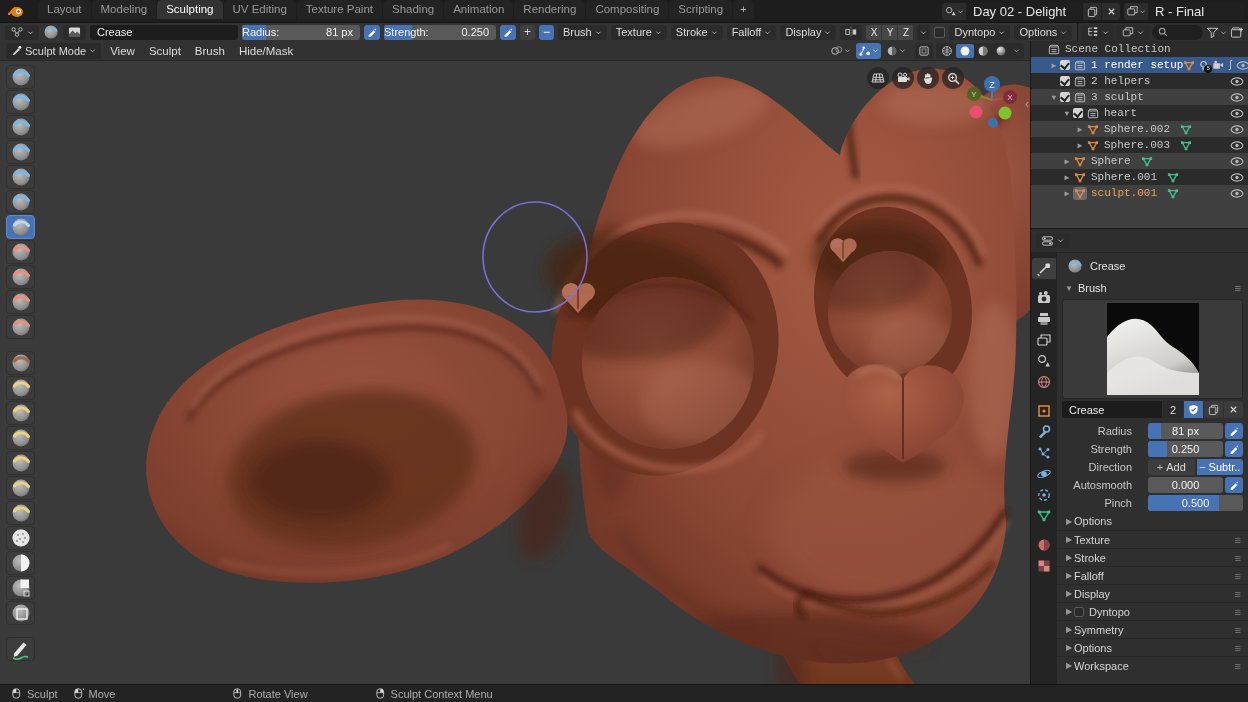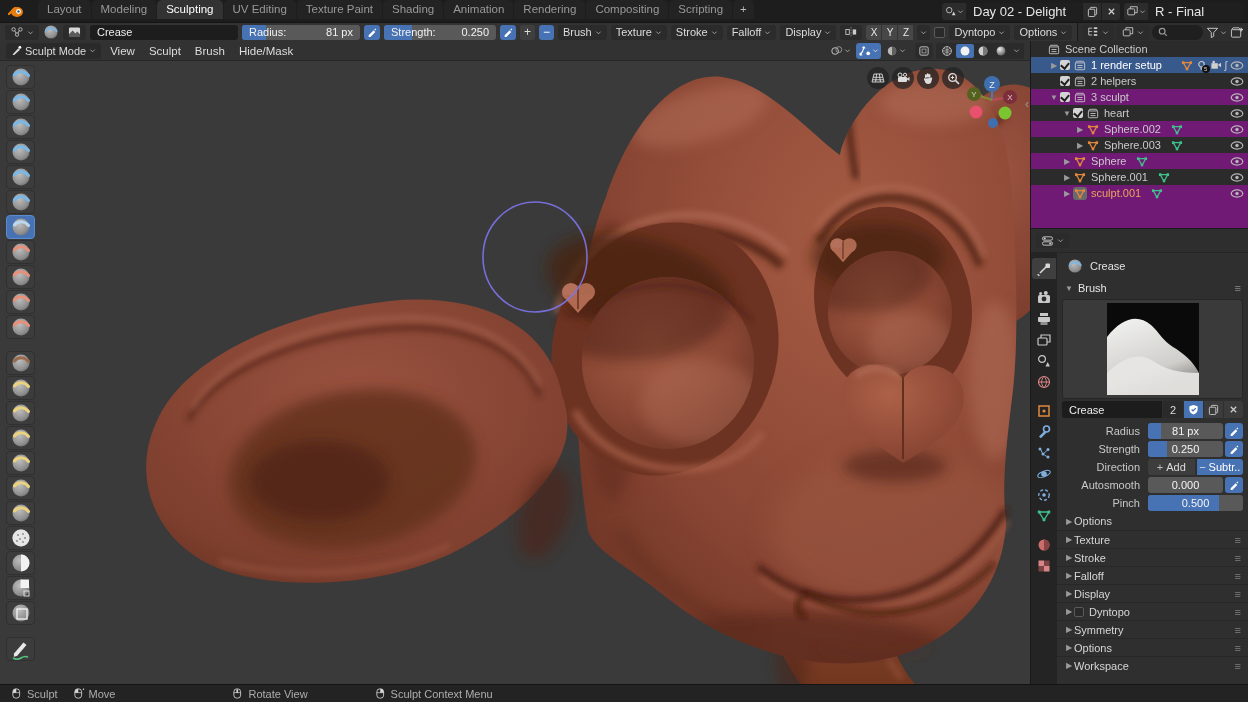--- a/index.html
+++ b/index.html
@@ -30,21 +30,21 @@
   
   .row2 { height:19px; display:flex; border-top:1px solid #151515; }
   .toolsettings { flex:1; background:#333333; display:flex; align-items:center; padding:0 5px; gap:4px; }
   .ts-btn { height:15px; background:#2b2b2b; border-radius:3px; display:flex; align-items:center;
             justify-content:center; padding:0 5px; gap:3px; color:#dcdcdc; font-size:11px; white-space:nowrap; }
   .name-field { width:148px; height:15px; background:#1d1d1d; border-radius:3px; color:#ececec;
             display:flex; align-items:center; padding:0 7px; font-size:11px; }
   .slider { position:relative; height:15px; background:#595959; border-radius:3px; overflow:hidden;
             display:flex; align-items:center; font-size:11px; color:#f2f2f2; }
   .slider .fill { position:absolute; left:0; top:0; bottom:0; background:#4772b3; }
-  .slider .lab { position:relative; padding-left:7px; }
+  .slider .lab { position:relative; }
   .slider .val { position:relative; margin-left:auto; padding-right:7px; }
   .press-btn { width:16px; height:15px; background:#4772b3; border-radius:3px;
                display:flex; align-items:center; justify-content:center; }
   .mini-btn { width:15px; height:15px; border-radius:3px; background:#3f3f3f; color:#ddd;
               display:flex; align-items:center; justify-content:center; font-size:12px; }
   .mini-btn.sel { background:#4772b3; color:#fff; }
   .axis-group { display:flex; gap:1px; }
   .axis-btn { width:15px; height:15px; background:#474747; color:#e8e8e8; font-size:10px;
               display:flex; align-items:center; justify-content:center; }
   .axis-btn:first-child { border-radius:3px 0 0 3px; }
@@ -79,21 +79,21 @@
   .brush-btn.gap { margin-top:11px; }
 
   .vp-nav { position:absolute; top:26px; right:66px; z-index:4; display:flex; gap:3px; }
   .nav-btn { width:22px; height:22px; border-radius:50%; background:rgba(33,33,33,0.72);
              display:flex; align-items:center; justify-content:center; }
   .gizmo { position:absolute; top:31px; right:10px; z-index:4; }
   .collapse-arrow { position:absolute; top:56px; right:1px; z-index:4; color:#9a9a9a; font-size:12px; }
 
   
   .right { width:218px; display:flex; flex-direction:column; border-left:1px solid #1a1a1a; }
-  .outliner { height:187px; background:#701a75; overflow:hidden; }
+  .outliner { height:187px; background:#404040; overflow:hidden;font-family:Liberation Mono, monospace; }
   .orow { height:16px; display:flex; align-items:center; font-size:11px; color:#c9c9c9; white-space:nowrap; }
   .orow:nth-child(odd) { background:#2b2b2b; }
   .orow.selected { background:#38598c; color:#fff; }
   .orow .lab { margin-left:4px; }
   .orow .lab.activeobj { color:#eba45c; }
   .disc { width:12px; text-align:center; color:#9a9a9a; font-size:8px; flex:none; }
   .ocb { width:10px; height:10px; background:#d4d4d4; border-radius:2px; position:relative; flex:none; margin-right:3px; }
   .ocb::after { content:""; position:absolute; left:2px; top:1px; width:4px; height:6px;
                 border:solid #222; border-width:0 2px 2px 0; transform:rotate(40deg); }
   .oicons { margin-left:auto; display:flex; align-items:center; gap:3px; padding-right:4px; }
@@ -116,21 +116,21 @@
   .preview-well { margin:2px 5px; height:100px; background:#3a3a3a; border:1px solid #262626; border-radius:3px;
                   display:flex; align-items:center; justify-content:center; }
   .name-row { display:flex; align-items:center; margin:2px 5px 4px; height:17px; gap:1px; }
   .brushname-field { flex:1; height:17px; background:#1c1c1c; border-radius:3px 0 0 3px; color:#ececec;
                      display:flex; align-items:center; padding:0 7px; }
   .count-btn { width:20px; height:17px; background:#2a2a2a; color:#ddd; display:flex; align-items:center; justify-content:center; }
   .fake-user { width:19px; height:17px; background:#4772b3; display:flex; align-items:center; justify-content:center; }
   .small-act { width:19px; height:17px; background:#3b3b3b; display:flex; align-items:center; justify-content:center; color:#ccc; }
   .small-act.last { border-radius:0 3px 3px 0; }
   .prow { display:flex; align-items:center; height:17px; margin:0 5px 1px; }
-  .prow .plabel { width:86px; text-align:right; padding-right:8px; color:#c8c8c8; flex:none; }
+  .prow .plabel { width:86px; text-align:right; padding-right:16px; color:#c8c8c8; flex:none; }
   .pwidget { flex:1; display:flex; align-items:center; gap:2px; min-width:0; }
   .pslider { position:relative; flex:1; height:16px; background:#595959; border-radius:3px; overflow:hidden;
              display:flex; align-items:center; justify-content:center; color:#f4f4f4; }
   .pslider .fill { position:absolute; left:0; top:0; bottom:0; background:#4772b3; }
   .pslider .v { position:relative; }
   .ppress { width:18px; height:16px; flex:none; background:#4772b3; border-radius:3px;
             display:flex; align-items:center; justify-content:center; }
   .dirbtn { flex:1; height:16px; background:#3d3d3d; color:#dcdcdc; display:flex; align-items:center;
             justify-content:center; gap:3px; white-space:nowrap; overflow:hidden; }
   .dirbtn:first-child { border-radius:3px 0 0 3px; }

